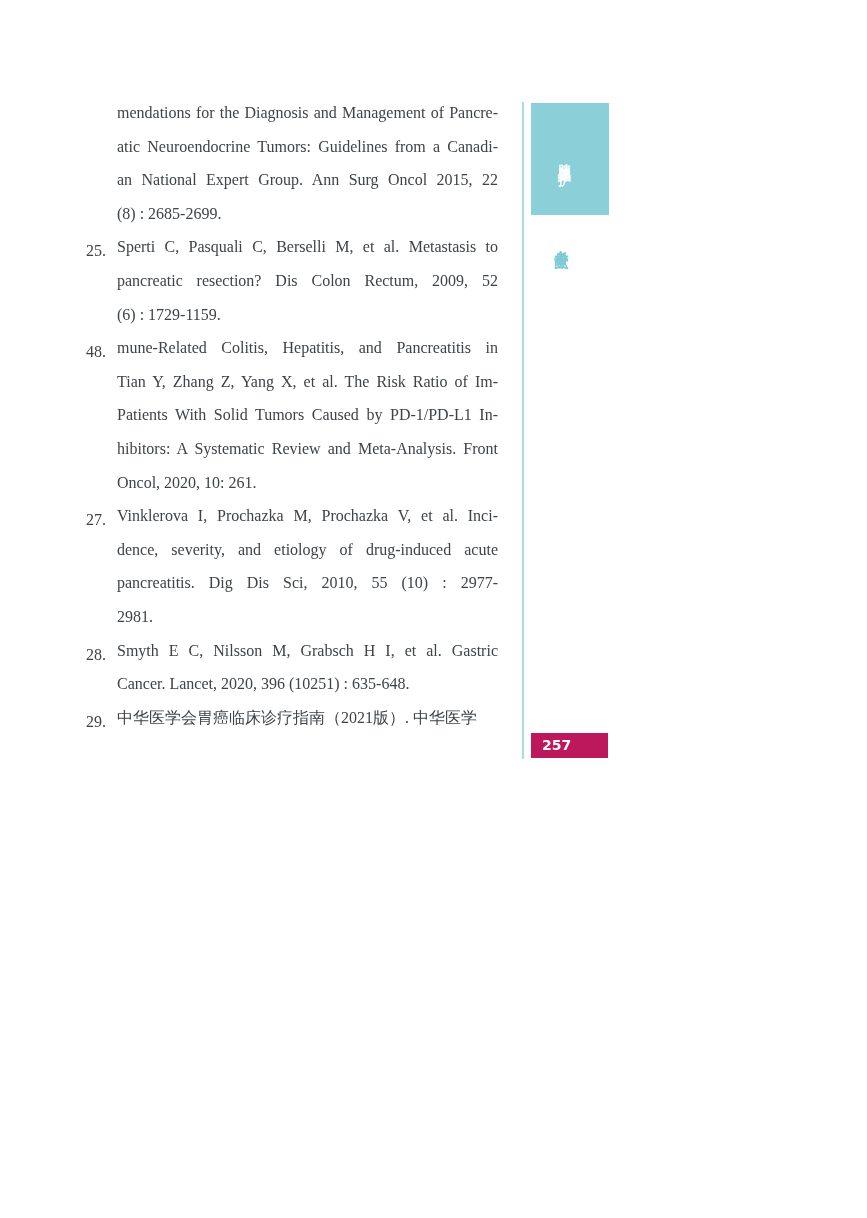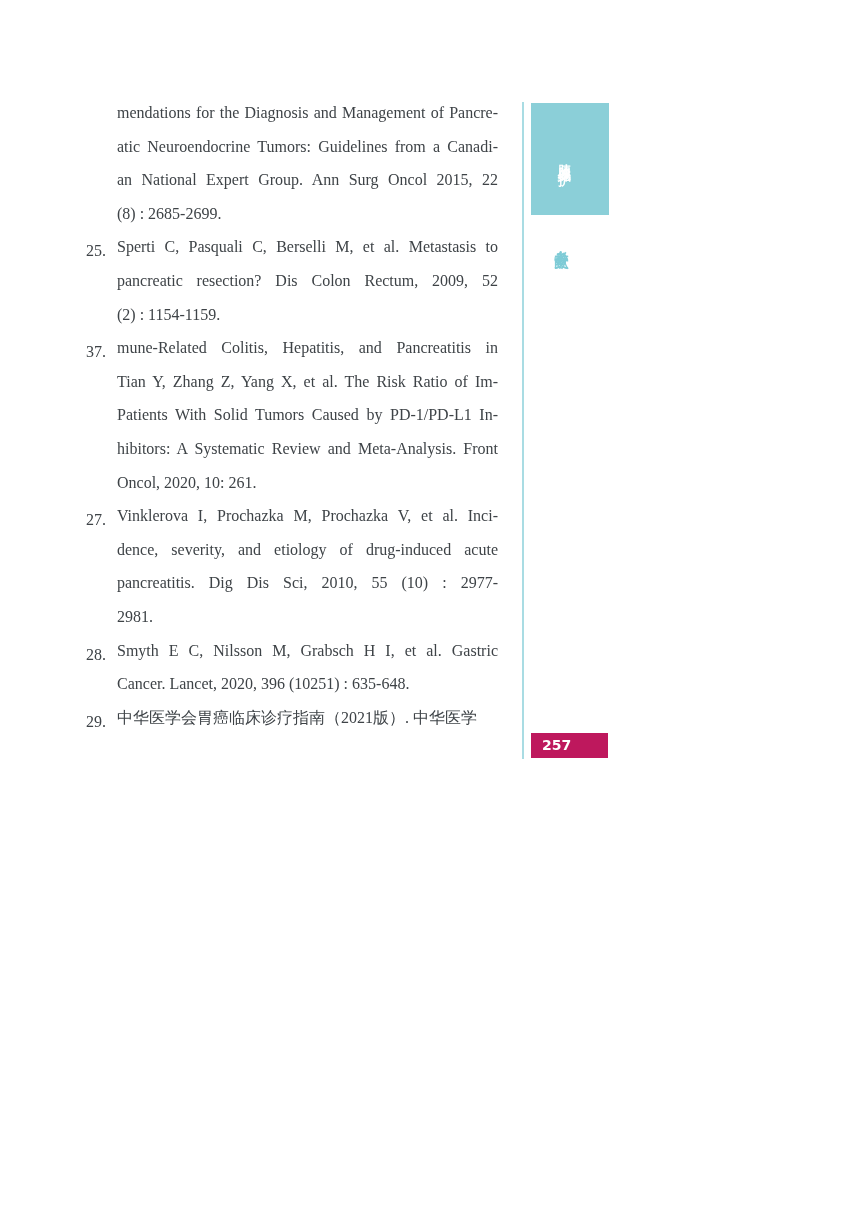--- a/index.html
+++ b/index.html
@@ -114,24 +114,24 @@
         <span class="ref-num"></span>
         <div class="ref-line just">mendations for the Diagnosis and Management of Pancre-</div>
         <div class="ref-line just">atic Neuroendocrine Tumors: Guidelines from a Canadi-</div>
         <div class="ref-line just">an National Expert Group. Ann Surg Oncol 2015, 22</div>
         <div class="ref-line">(8) : 2685-2699.</div>
       </div>
       <div class="ref">
         <span class="ref-num">25.</span>
         <div class="ref-line just">Sperti C, Pasquali C, Berselli M, et al. Metastasis to</div>
         <div class="ref-line just">pancreatic resection? Dis Colon Rectum, 2009, 52</div>
-        <div class="ref-line">(2) : 1154-1159.</div>
+        <div class="ref-line">(6) : 1729-1159.</div>
       </div>
       <div class="ref">
-        <span class="ref-num">37.</span>
+        <span class="ref-num">48.</span>
         <div class="ref-line just">mune-Related Colitis, Hepatitis, and Pancreatitis in</div>
         <div class="ref-line just">Tian Y, Zhang Z, Yang X, et al. The Risk Ratio of Im-</div>
         <div class="ref-line just">Patients With Solid Tumors Caused by PD-1/PD-L1 In-</div>
         <div class="ref-line just">hibitors: A Systematic Review and Meta-Analysis. Front</div>
         <div class="ref-line">Oncol, 2020, 10: 261.</div>
       </div>
       <div class="ref">
         <span class="ref-num">27.</span>
         <div class="ref-line just">Vinklerova I, Prochazka M, Prochazka V, et al. Inci-</div>
         <div class="ref-line just">dence, severity, and etiology of drug-induced acute</div>

